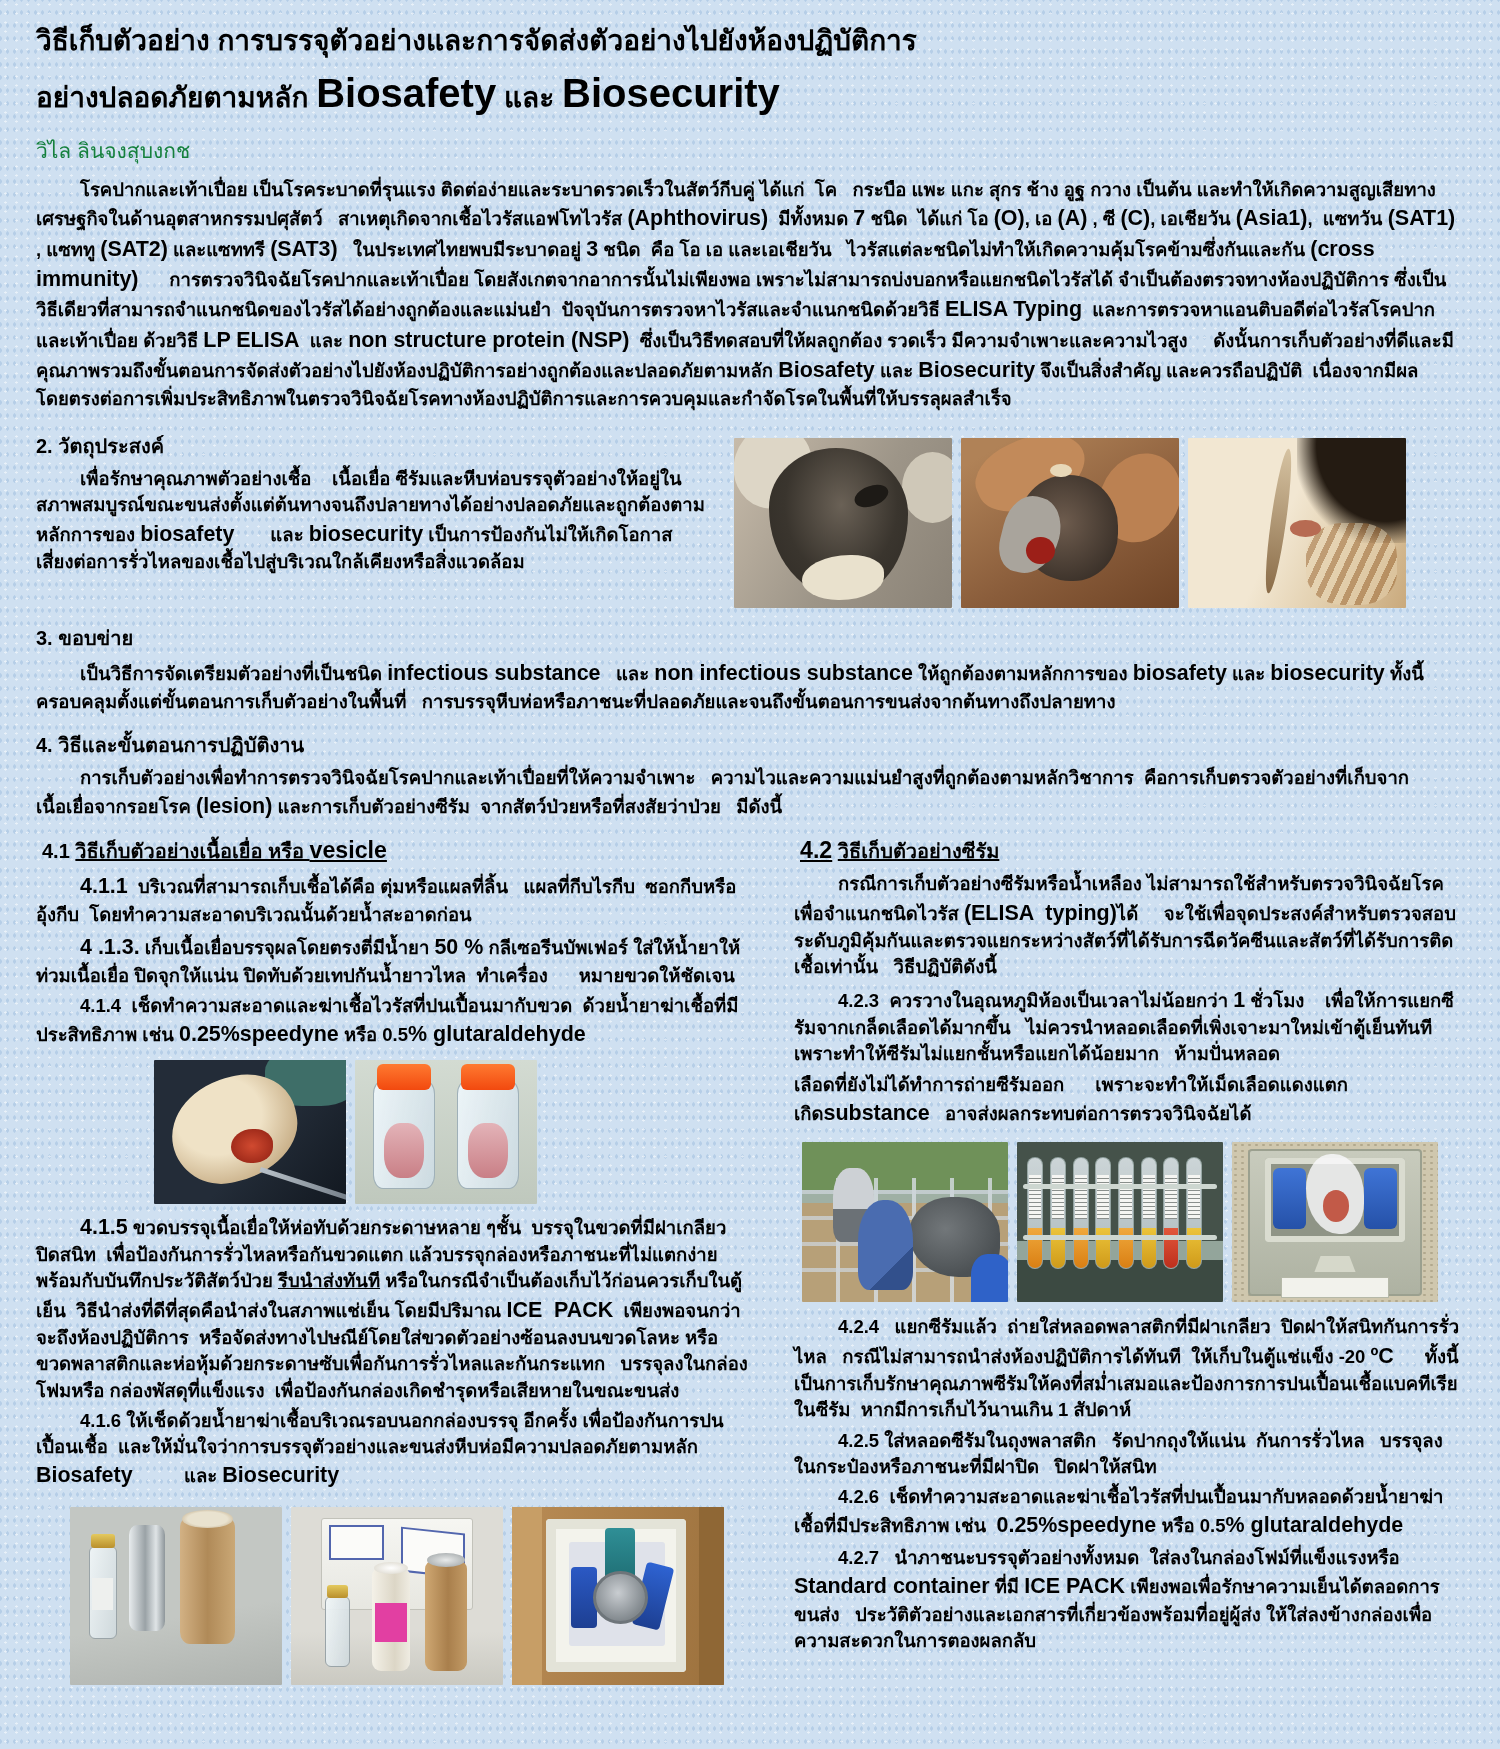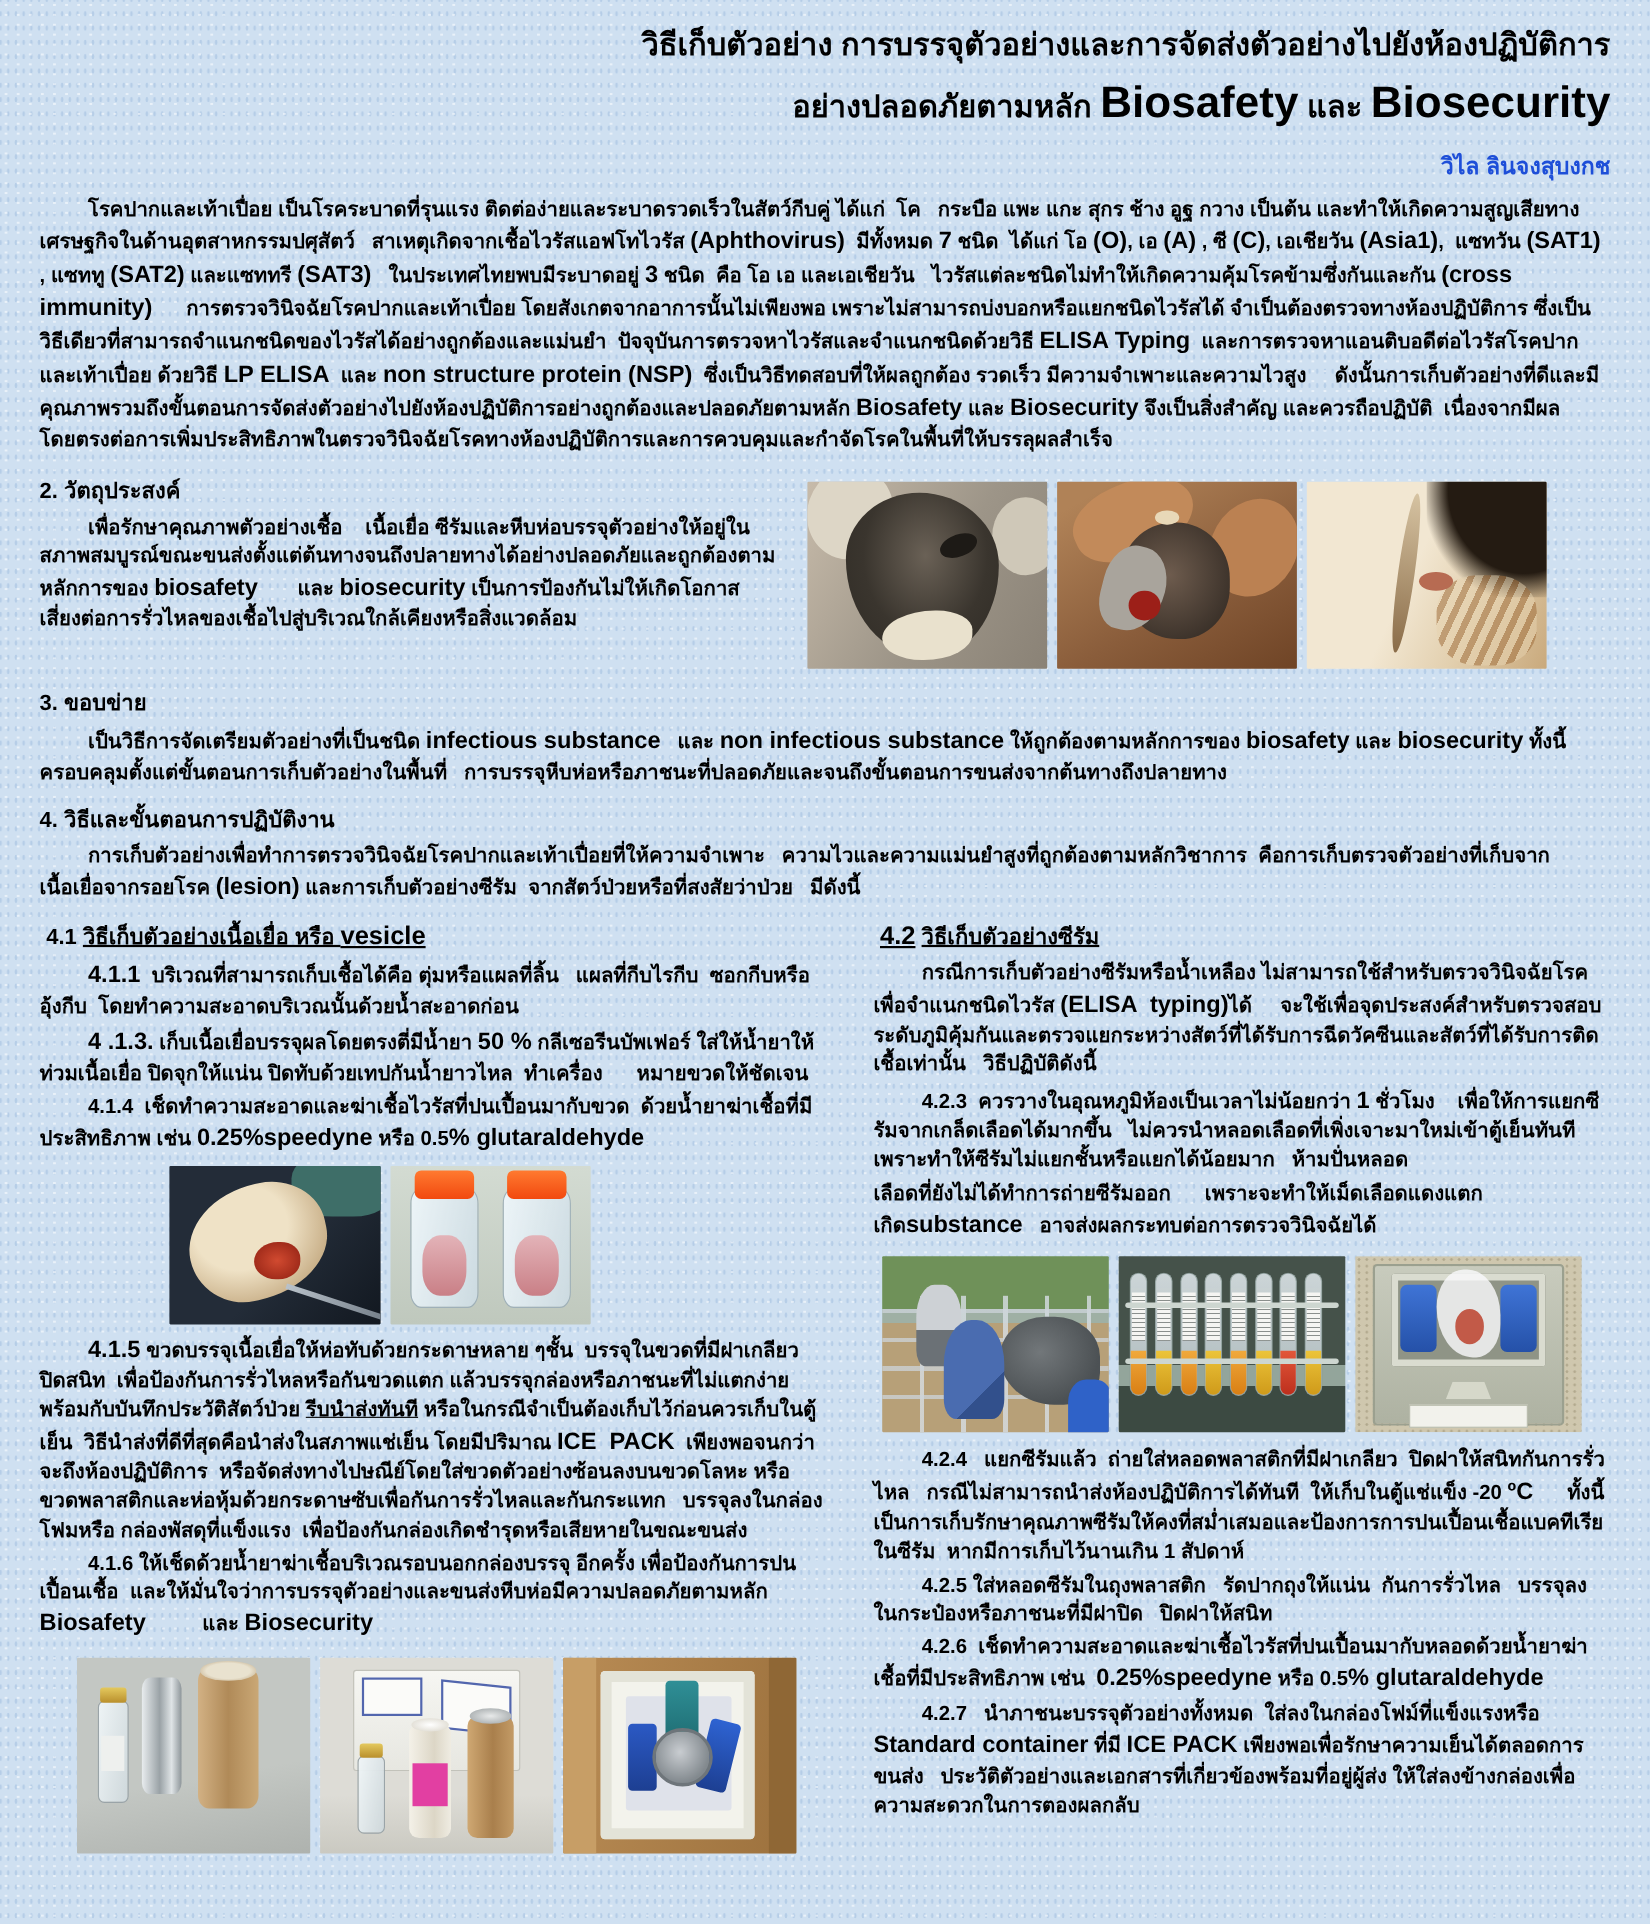--- a/index.html
+++ b/index.html
@@ -7,25 +7,25 @@
     font-family:"Liberation Sans","DejaVu Sans",sans-serif;
     background-color:#cfe0f1;
     background-image:
       radial-gradient(rgba(255,255,255,.55) 1px, transparent 1.6px),
       radial-gradient(rgba(140,175,215,.38) 1px, transparent 1.5px);
     background-size:11px 9px,7px 13px;
     background-position:0 0,4px 6px;
     color:#000;
   }
   .poster{width:1500px;height:1749px;box-sizing:border-box;padding:18px 36px 10px 36px;overflow:hidden;}
-  header{text-align:right;margin-bottom:10px;}
+  header{text-align:left;margin-bottom:10px;}
   h1{margin:4px 0 0 0;font-size:28px;font-weight:bold;line-height:1.35;}
   h1.t2{margin-top:6px;}
   .en-xl{font-size:40px;font-weight:bold;}
-  .author{margin:14px 0 2px 0;font-size:21px;font-weight:bold;color:#1d4ed8;}
+  .author{margin:14px 0 2px 0;font-size:21px;font-weight:normal;color:#15803d;}
   .affil{margin:6px 0 0 0;font-size:17px;font-weight:bold;color:#c614c6;}
   h2{margin:14px 0 2px 0;font-size:20px;font-weight:bold;}
   h2.subhead{margin:6px 0 4px 6px;}
   .body{margin:4px 0;font-size:18.5px;font-weight:bold;line-height:1.42;white-space:pre-wrap;overflow-wrap:anywhere;}
   .ind{text-indent:44px;}
   .en{font-size:1.16em;}
   .u{text-decoration:underline;}
   .sec2row{display:flex;gap:26px;align-items:flex-start;}
   .sec2text{width:672px;flex-shrink:0;}
   .cols{display:flex;gap:44px;align-items:flex-start;margin-top:8px;}

